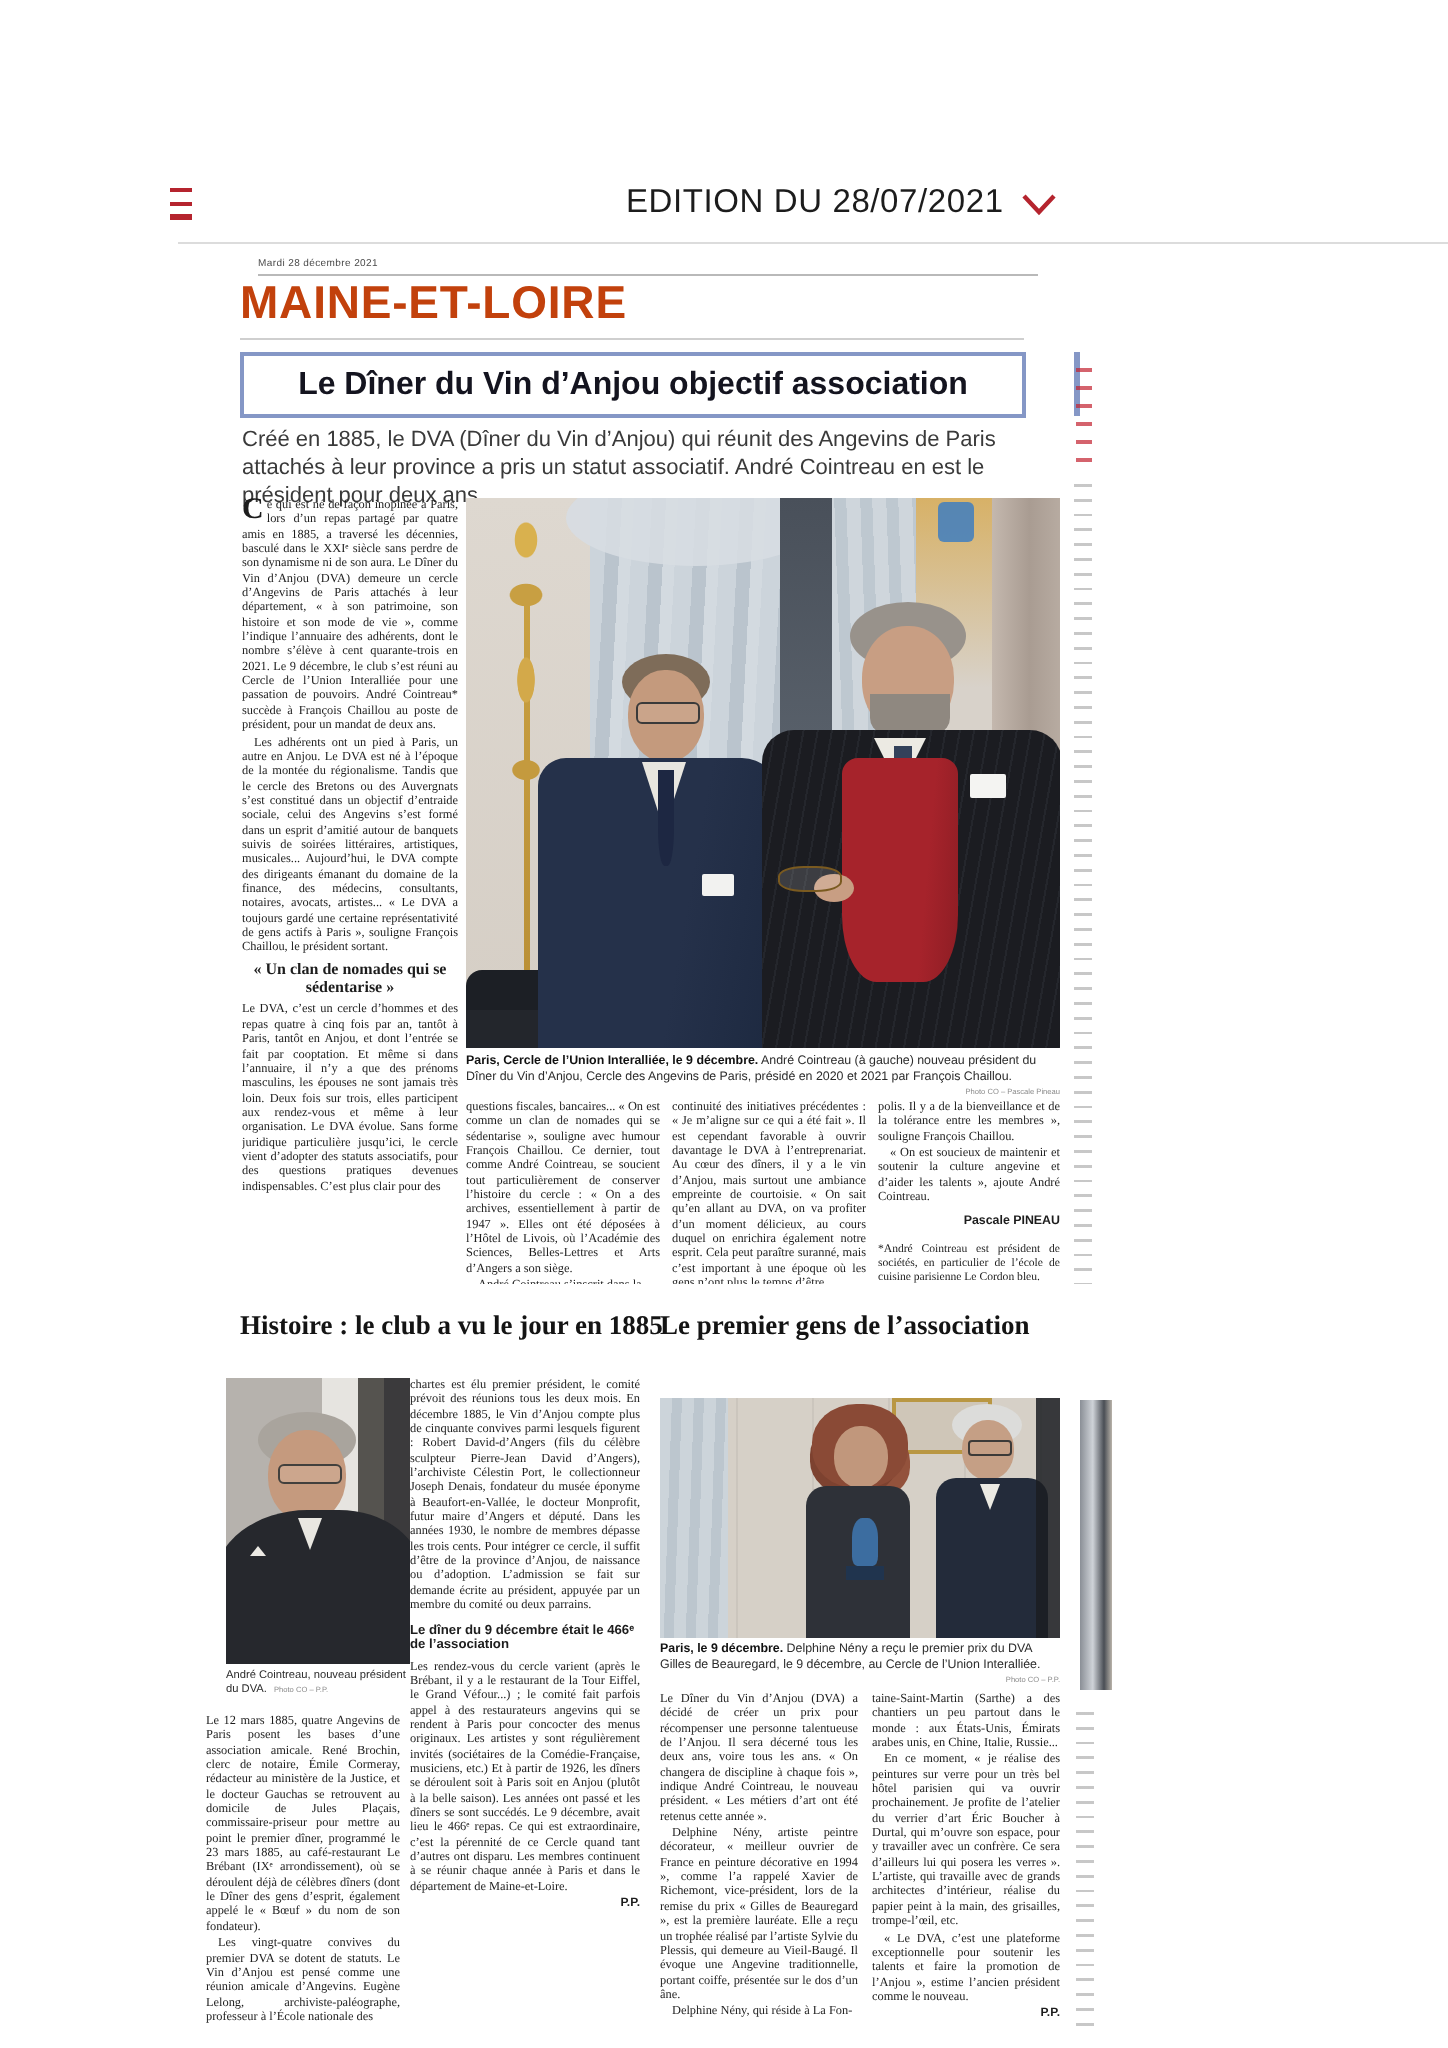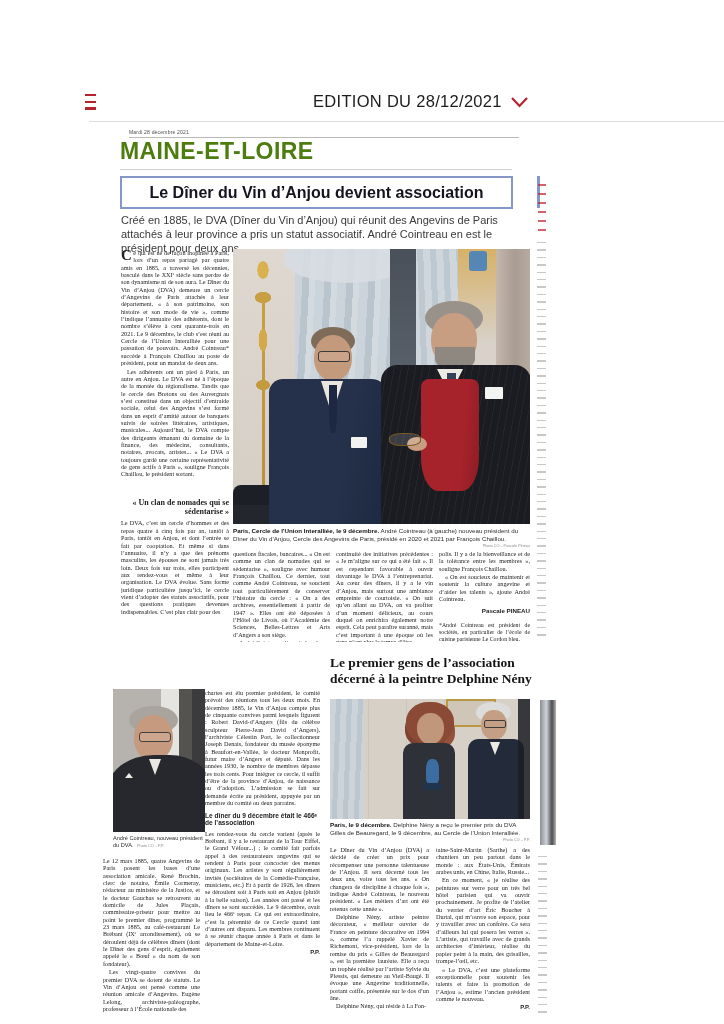--- a/index.html
+++ b/index.html
@@ -11,30 +11,30 @@
   }
   .abs{position:absolute;}
   
   .hamburger{left:85px;top:94px;width:11px;height:17px;cursor:pointer;}
   .hamburger i{display:block;width:11px;height:2.4px;background:#b5242e;margin-bottom:4.2px;}
   .edition{left:313px;top:92px;font-size:16.5px;letter-spacing:.3px;color:#1c1c1c;display:flex;align-items:center;gap:9px;cursor:pointer;}
   .edition svg{display:block;}
   .rule{background:#dcdcdc;height:1px;}
   
   .pdate{left:129px;top:129px;font-size:5px;color:#4a4a4a;letter-spacing:.2px;}
-  .section-title{left:120px;top:138px;font-size:23px;font-weight:700;color:#4d7c0f;letter-spacing:.4px;}
+  .section-title{left:120px;top:138px;font-size:23px;font-weight:700;color:#c2410c;letter-spacing:.4px;}
   .hbox{left:120px;top:176px;width:389px;height:29px;border:2px solid #8597c6;display:flex;align-items:center;justify-content:center;
         font-size:16px;font-weight:700;color:#14141f;background:#fff;}
   .standfirst{left:121px;top:213px;width:391px;font-size:11px;line-height:14.2px;color:#3a3a3a;}
   
   .col{font-family:"Liberation Serif", serif;font-size:6.2px;line-height:7.35px;color:#1d1d1d;text-align:justify;overflow:hidden;}
   .col p{margin:0;}
   .col p + p{text-indent:6px;margin-top:1px;}
   .dropcap{float:left;font-size:15px;line-height:13px;font-weight:700;padding-right:1.5px;}
-  .crosshead{font-weight:700;font-size:8px;line-height:9.4px;margin:20px 0 3px 0;text-align:right;}
+  .crosshead{font-weight:700;font-size:8px;line-height:9.4px;margin:2px 0 3px 0;text-align:center;}
   .subhead-sans{font-family:"Liberation Sans", sans-serif;font-weight:700;font-size:6.6px;line-height:7.8px;margin:5px 0 2.5px 0;text-align:left;text-indent:0 !important;}
   .byline{text-align:right;font-weight:700;font-family:"Liberation Sans", sans-serif;font-size:6.2px;margin-top:5px;}
   .footnote{font-size:5.8px;line-height:7px;margin-top:7px;}
   .sig{text-align:right;font-weight:700;font-family:"Liberation Sans", sans-serif;font-size:6px;margin-top:2px;}
   
   .caption{font-family:"Liberation Sans", sans-serif;font-size:6.2px;line-height:7.6px;color:#2c2c2c;text-align:left;}
   .caption b{color:#111;}
   .credit{font-size:3.8px;color:#8a8a8a;text-align:right;margin-top:1px;}
   
   .sect-head{font-family:"Liberation Serif", serif;font-weight:700;font-size:13.5px;line-height:15.5px;color:#141414;}
@@ -98,36 +98,36 @@
 </head>
 <body>
 
 <div class="abs hamburger">
     <i></i>
     <i></i>
     <i></i>
   </div>
 
 <div class="abs edition">
-  <span>EDITION DU 28/12/2021</span>
+  <span>EDITION DU 28/07/2021</span>
   <span>
     <svg width="17" height="12" viewBox="0 0 17 12">
         <polyline points="1,2 8.5,10 16,2" fill="none" stroke="#b5242e" stroke-width="2.2"></polyline>
       </svg>
   </span>
 </div>
 <div class="abs rule" style="left:89px;top:121px;width:635px;"></div>
 
 <div class="abs pdate">Mardi 28 décembre 2021</div>
 <div class="abs rule" style="left:129px;top:137px;width:390px;height:0.6px;background:#b9b9b9;"></div>
 <div class="abs section-title">MAINE-ET-LOIRE</div>
 <div class="abs rule" style="left:120px;top:169px;width:392px;background:#cfcfcf;"></div>
 
 <div class="abs hbox">
-  <span>Le Dîner du Vin d’Anjou devient association</span>
+  <span>Le Dîner du Vin d’Anjou objectif association</span>
 </div>
 <div class="abs standfirst">Créé en 1885, le DVA (Dîner du Vin d’Anjou) qui réunit des Angevins de Paris attachés à leur province a pris un statut associatif. André Cointreau en est le président pour deux ans.</div>
 
 <div class="abs col" style="left:121px;top:249px;width:108px;height:390px;">
   <p><span class="dropcap">C</span><span>e qui est né de façon inopinée à Paris, lors d’un repas partagé par quatre amis en 1885, a traversé les décennies, basculé dans le XXIᵉ siècle sans perdre de son dynamisme ni de son aura. Le Dîner du Vin d’Anjou (DVA) demeure un cercle d’Angevins de Paris attachés à leur département, « à son patrimoine, son histoire et son mode de vie », comme l’indique l’annuaire des adhérents, dont le nombre s’élève à cent quarante-trois en 2021. Le 9 décembre, le club s’est réuni au Cercle de l’Union Interalliée pour une passation de pouvoirs. André Cointreau* succède à François Chaillou au poste de président, pour un mandat de deux ans.</span></p>
   <p>Les adhérents ont un pied à Paris, un autre en Anjou. Le DVA est né à l’époque de la montée du régionalisme. Tandis que le cercle des Bretons ou des Auvergnats s’est constitué dans un objectif d’entraide sociale, celui des Angevins s’est formé dans un esprit d’amitié autour de banquets suivis de soirées littéraires, artistiques, musicales... Aujourd’hui, le DVA compte des dirigeants émanant du domaine de la finance, des médecins, consultants, notaires, avocats, artistes... « Le DVA a toujours gardé une certaine représentativité de gens actifs à Paris », souligne François Chaillou, le président sortant.</p>
   <div class="crosshead">« Un clan de nomades qui se sédentarise »</div>
   <p style="text-indent:0;">Le DVA, c’est un cercle d’hommes et des repas quatre à cinq fois par an, tantôt à Paris, tantôt en Anjou, et dont l’entrée se fait par cooptation. Et même si dans l’annuaire, il n’y a que des prénoms masculins, les épouses ne sont jamais très loin. Deux fois sur trois, elles participent aux rendez-vous et même à leur organisation. Le DVA évolue. Sans forme juridique particulière jusqu’ici, le cercle vient d’adopter des statuts associatifs, pour des questions pratiques devenues indispensables. C’est plus clair pour des</p>
 </div>
 
@@ -182,20 +182,21 @@
   <p style="text-indent:0;">continuité des initiatives précédentes : « Je m’aligne sur ce qui a été fait ». Il est cependant favorable à ouvrir davantage le DVA à l’entreprenariat. Au cœur des dîners, il y a le vin d’Anjou, mais surtout une ambiance empreinte de courtoisie. « On sait qu’en allant au DVA, on va profiter d’un moment délicieux, au cours duquel on enrichira également notre esprit. Cela peut paraître suranné, mais c’est important à une époque où les gens n’ont plus le temps d’être</p>
 </div>
 <div class="abs col" style="left:439px;top:550px;width:91px;height:118px;">
   <p style="text-indent:0;">polis. Il y a de la bienveillance et de la tolérance entre les membres », souligne François Chaillou.</p>
   <p>« On est soucieux de maintenir et soutenir la culture angevine et d’aider les talents », ajoute André Cointreau.</p>
   <div class="byline">Pascale PINEAU</div>
   <div class="footnote">*André Cointreau est président de sociétés, en particulier de l’école de cuisine parisienne Le Cordon bleu.</div>
 </div>
 
 <div class="abs sect-head" style="left:120px;top:655px;width:215px;">
+  <div>Histoire : le club a vu le jour en 1885</div>
 </div>
 
 <div class="abs photo" style="left:113px;top:689px;width:92px;height:143px;">
   <div class="p2-bg"></div>
   <div class="p2-hair"></div>
   <div class="p2-head"></div>
   <div class="p2-glass"></div>
   <div class="p2-suit"></div>
   <div class="p2-shirt"></div>
   <div class="p2-pocket"></div>
@@ -211,21 +212,20 @@
 </div>
 <div class="abs col" style="left:205px;top:689px;width:115px;height:335px;">
   <p style="text-indent:0;">chartes est élu premier président, le comité prévoit des réunions tous les deux mois. En décembre 1885, le Vin d’Anjou compte plus de cinquante convives parmi lesquels figurent : Robert David-d’Angers (fils du célèbre sculpteur Pierre-Jean David d’Angers), l’archiviste Célestin Port, le collectionneur Joseph Denais, fondateur du musée éponyme à Beaufort-en-Vallée, le docteur Monprofit, futur maire d’Angers et député. Dans les années 1930, le nombre de membres dépasse les trois cents. Pour intégrer ce cercle, il suffit d’être de la province d’Anjou, de naissance ou d’adoption. L’admission se fait sur demande écrite au président, appuyée par un membre du comité ou deux parrains.</p>
   <div class="subhead-sans">Le dîner du 9 décembre était le 466ᵉ de l’association</div>
   <p style="text-indent:0;">Les rendez-vous du cercle varient (après le Brébant, il y a le restaurant de la Tour Eiffel, le Grand Véfour...) ; le comité fait parfois appel à des restaurateurs angevins qui se rendent à Paris pour concocter des menus originaux. Les artistes y sont régulièrement invités (sociétaires de la Comédie-Française, musiciens, etc.) Et à partir de 1926, les dîners se déroulent soit à Paris soit en Anjou (plutôt à la belle saison). Les années ont passé et les dîners se sont succédés. Le 9 décembre, avait lieu le 466ᵉ repas. Ce qui est extraordinaire, c’est la pérennité de ce Cercle quand tant d’autres ont disparu. Les membres continuent à se réunir chaque année à Paris et dans le département de Maine-et-Loire.</p>
   <div class="sig">P.P.</div>
 </div>
 
 <div class="abs sect-head" style="left:330px;top:655px;width:215px;">
   <div>Le premier gens de l’association</div>
-  <div>décerné à la peintre Delphine Nény</div>
 </div>
 
 <div class="abs photo" style="left:330px;top:699px;width:200px;height:120px;">
   <div class="p3-bg"></div>
   <div class="p3-curtain"></div>
   <div class="p3-frame"></div>
   <div class="p3-whair"></div>
   <div class="p3-wface"></div>
   <div class="p3-wtorso"></div>
   <div class="p3-trophy"></div>

